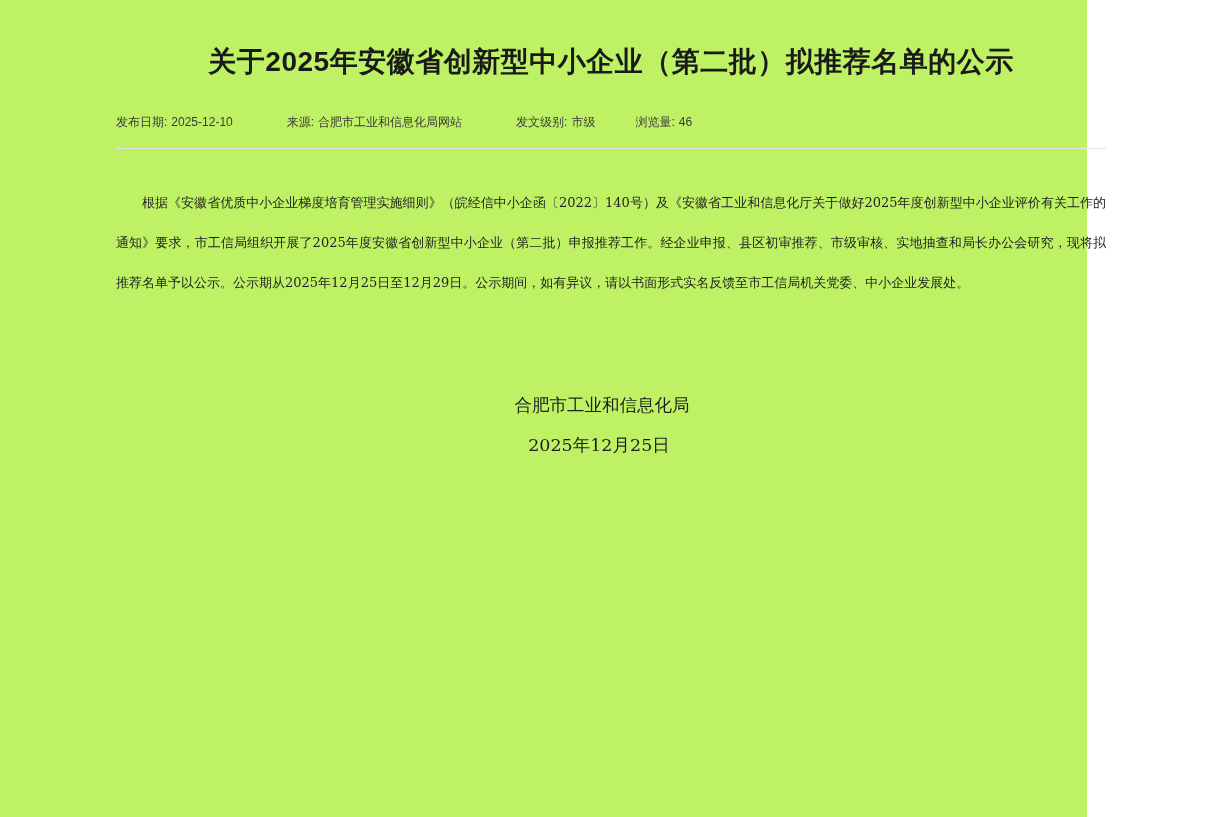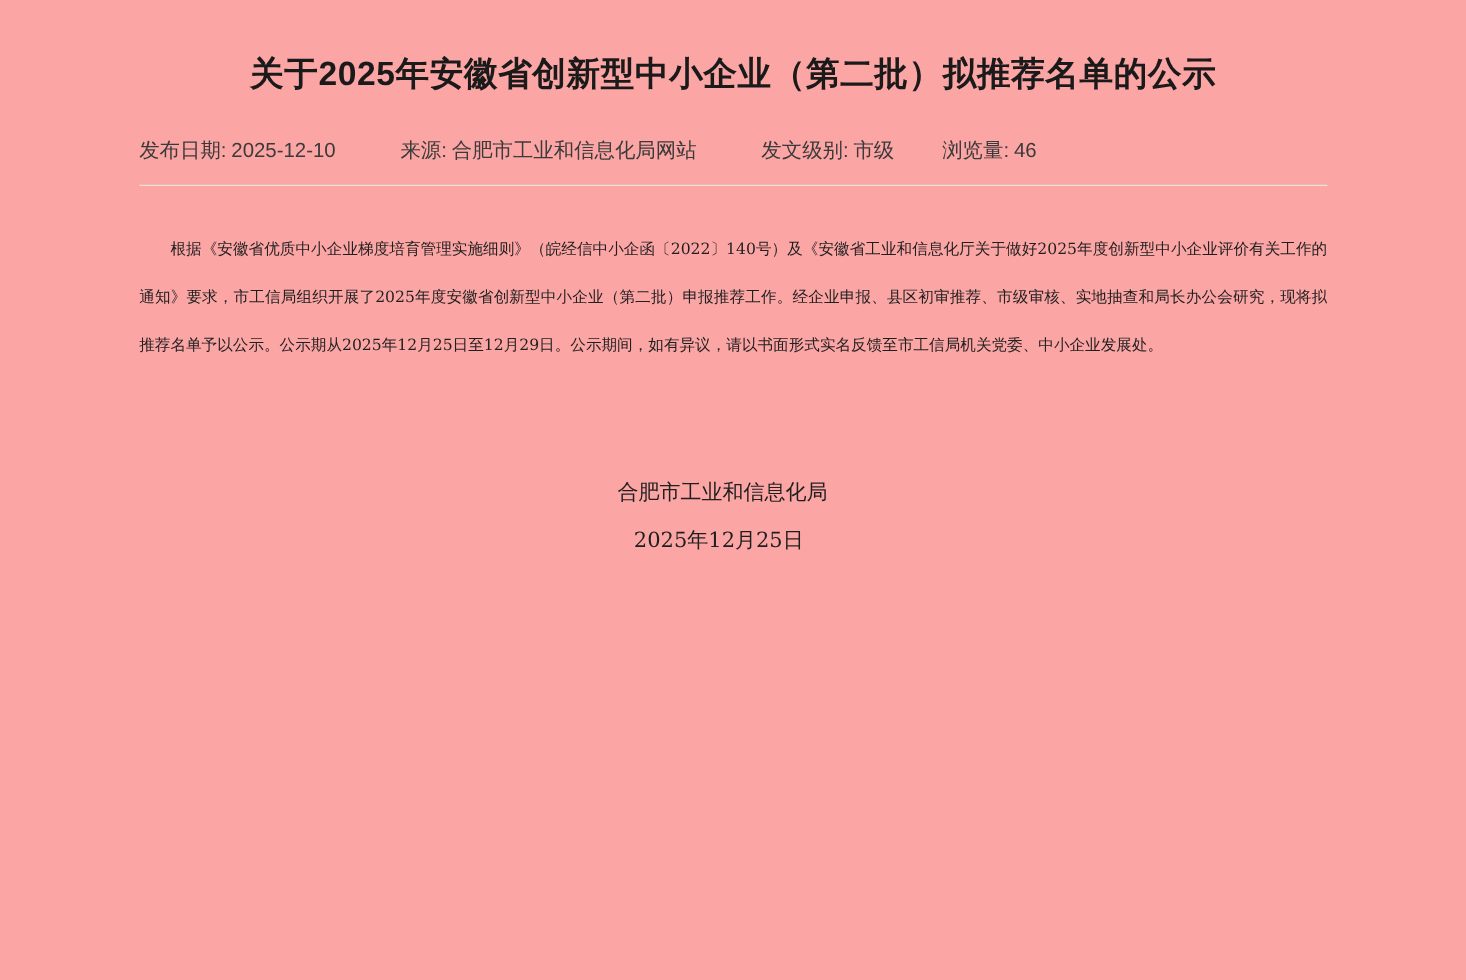--- a/index.html
+++ b/index.html
@@ -9,24 +9,24 @@
   }
   body {
     width: 1222px;
     height: 817px;
     font-family: "Liberation Sans", sans-serif;
     color: #222222;
     overflow: hidden;
   }
   .page {
     position: relative;
-    width: 1222px;
+    width: 1087px;
     height: 817px;
     box-sizing: border-box;
-    background: #fca5a5;
+    background: #bef264;
   }
   .article {
     position: absolute;
     left: 116px;
     top: 40px;
     width: 990px;
   }
   .doc-title {
     font-family: "Liberation Sans", sans-serif;
     font-size: 28px;
@@ -35,21 +35,21 @@
     text-align: center;
     color: #1a1a1a;
     letter-spacing: 0.5px;
     margin: 0;
     padding: 0 30px;
   }
   .meta-bar {
     margin-top: 30px;
     padding-bottom: 17px;
     border-bottom: 1px solid #e3e3e3;
-    font-size: 17px;
+    font-size: 12px;
     color: #3a3a3a;
     display: flex;
     align-items: flex-start;
     white-space: nowrap;
   }
   .meta-item {
     display: inline-flex;
     align-items: baseline;
   }
   .meta-label {

